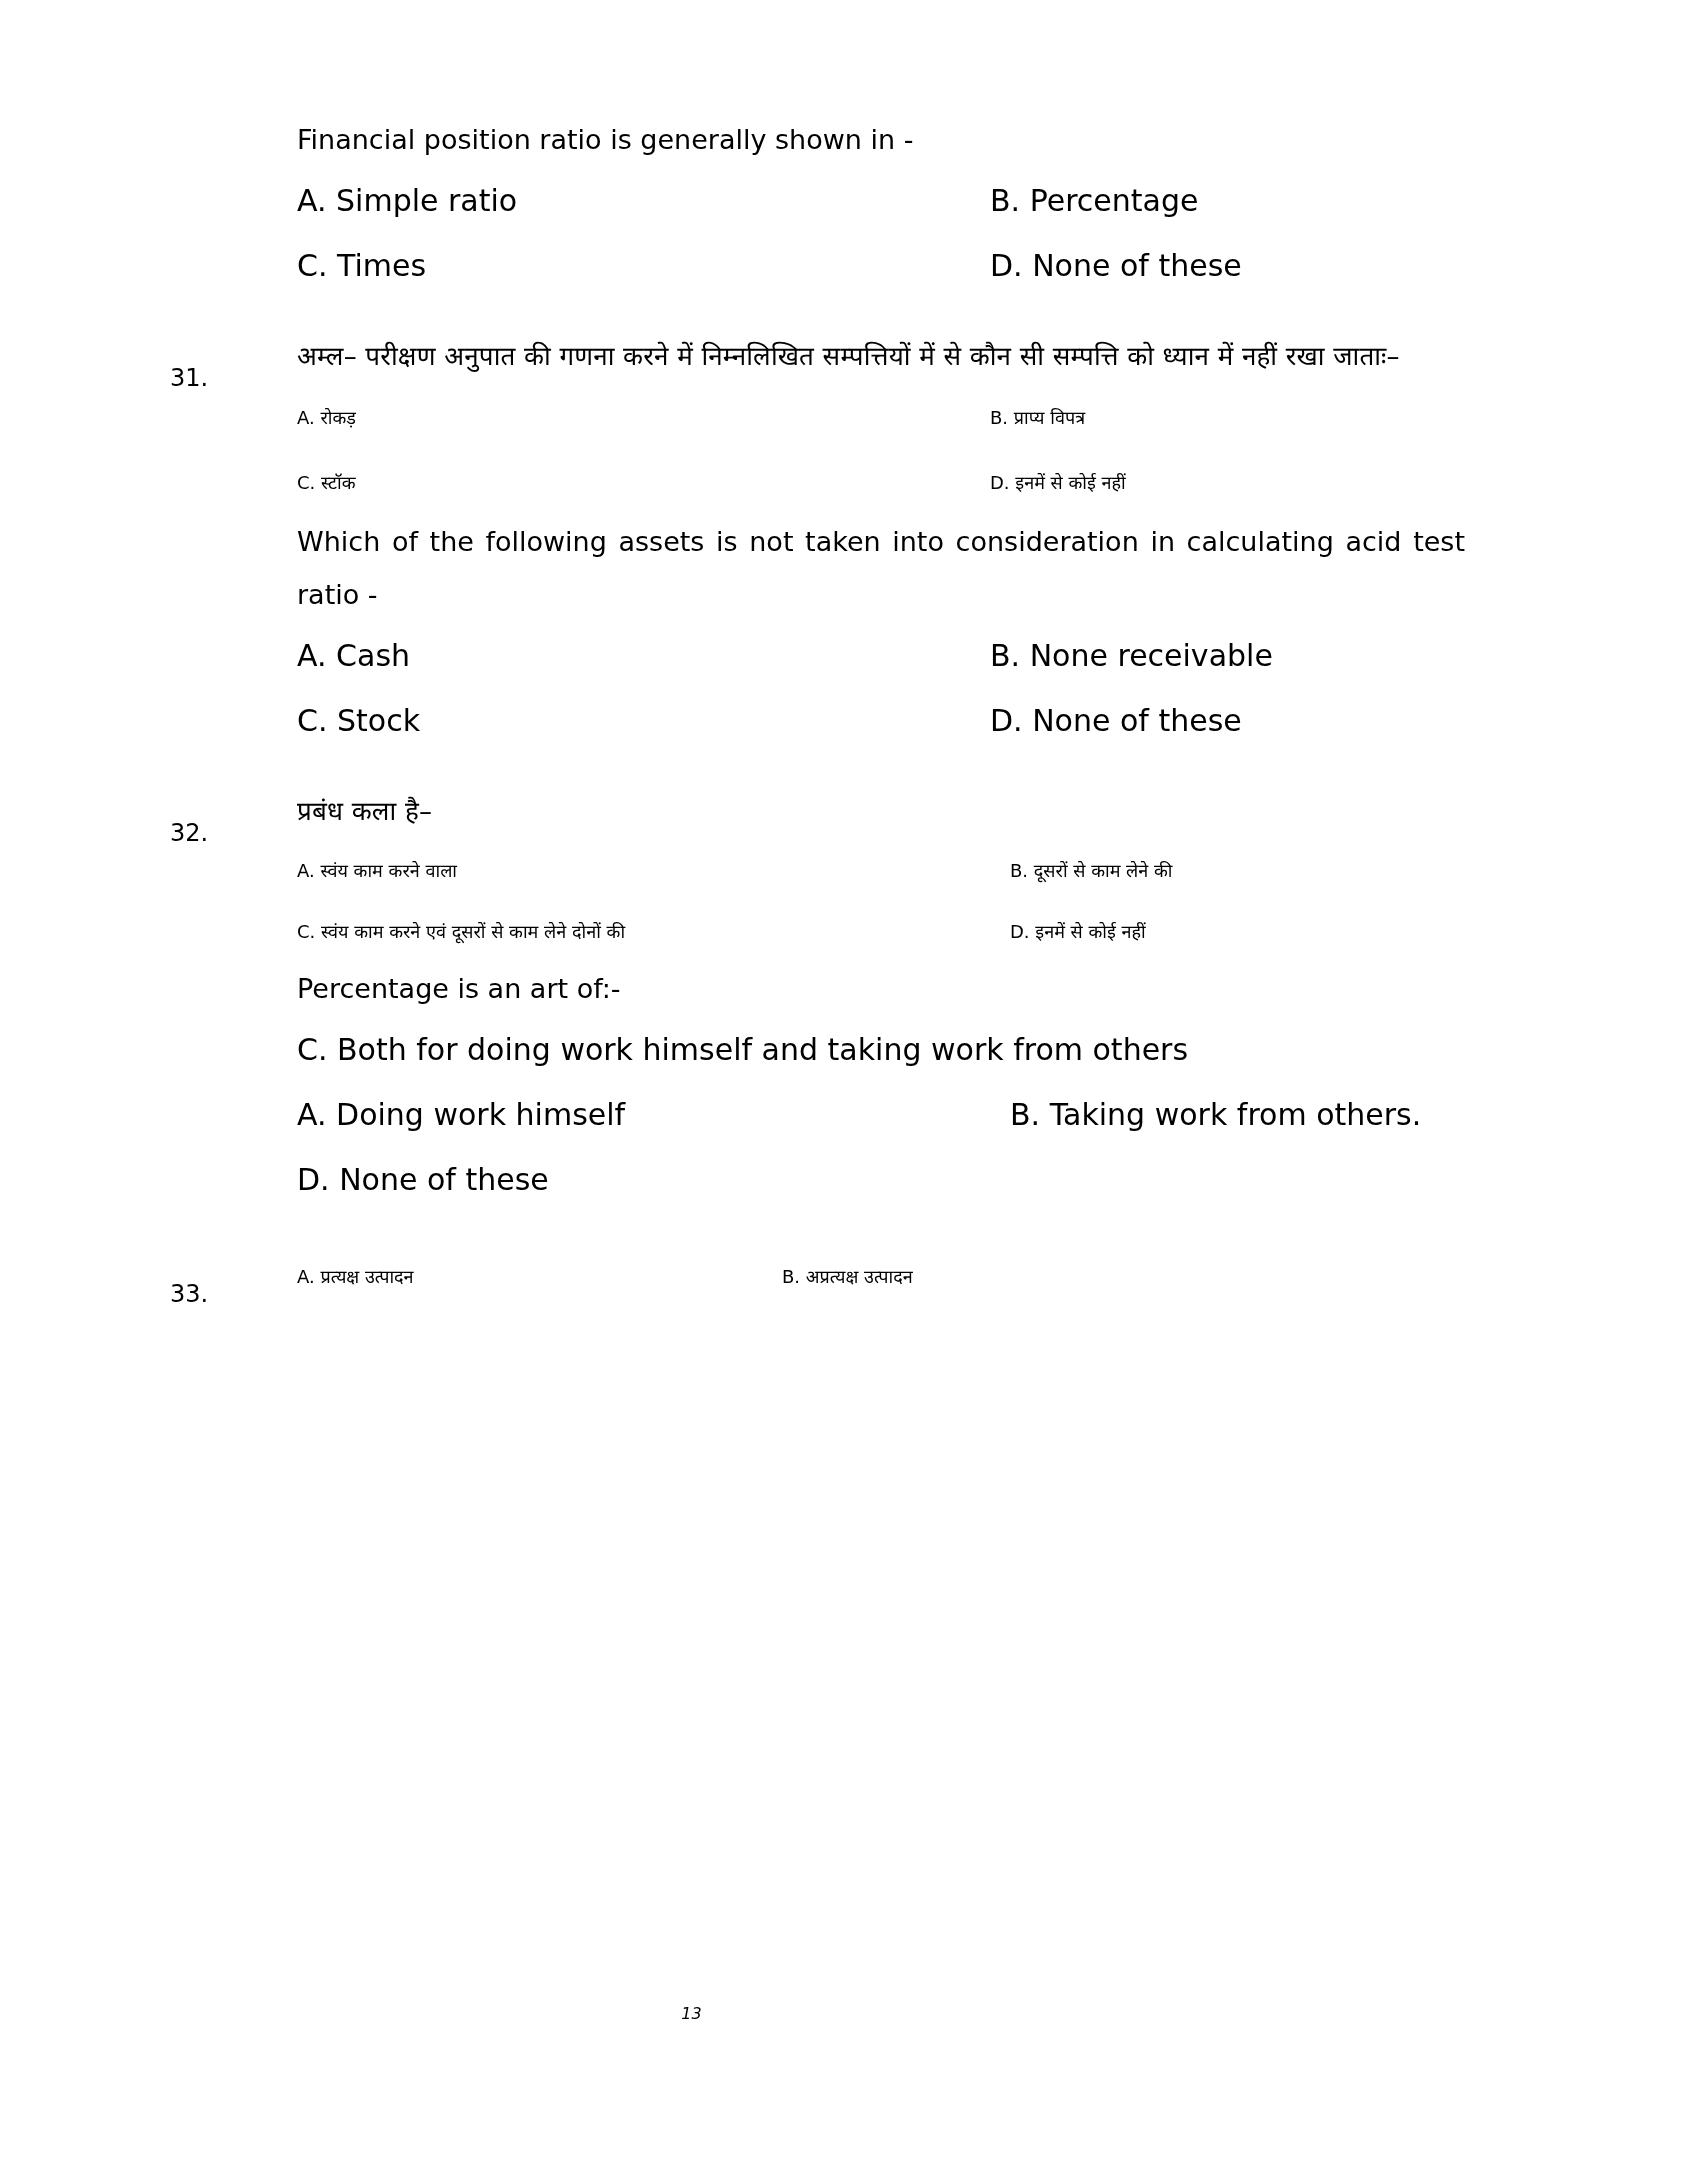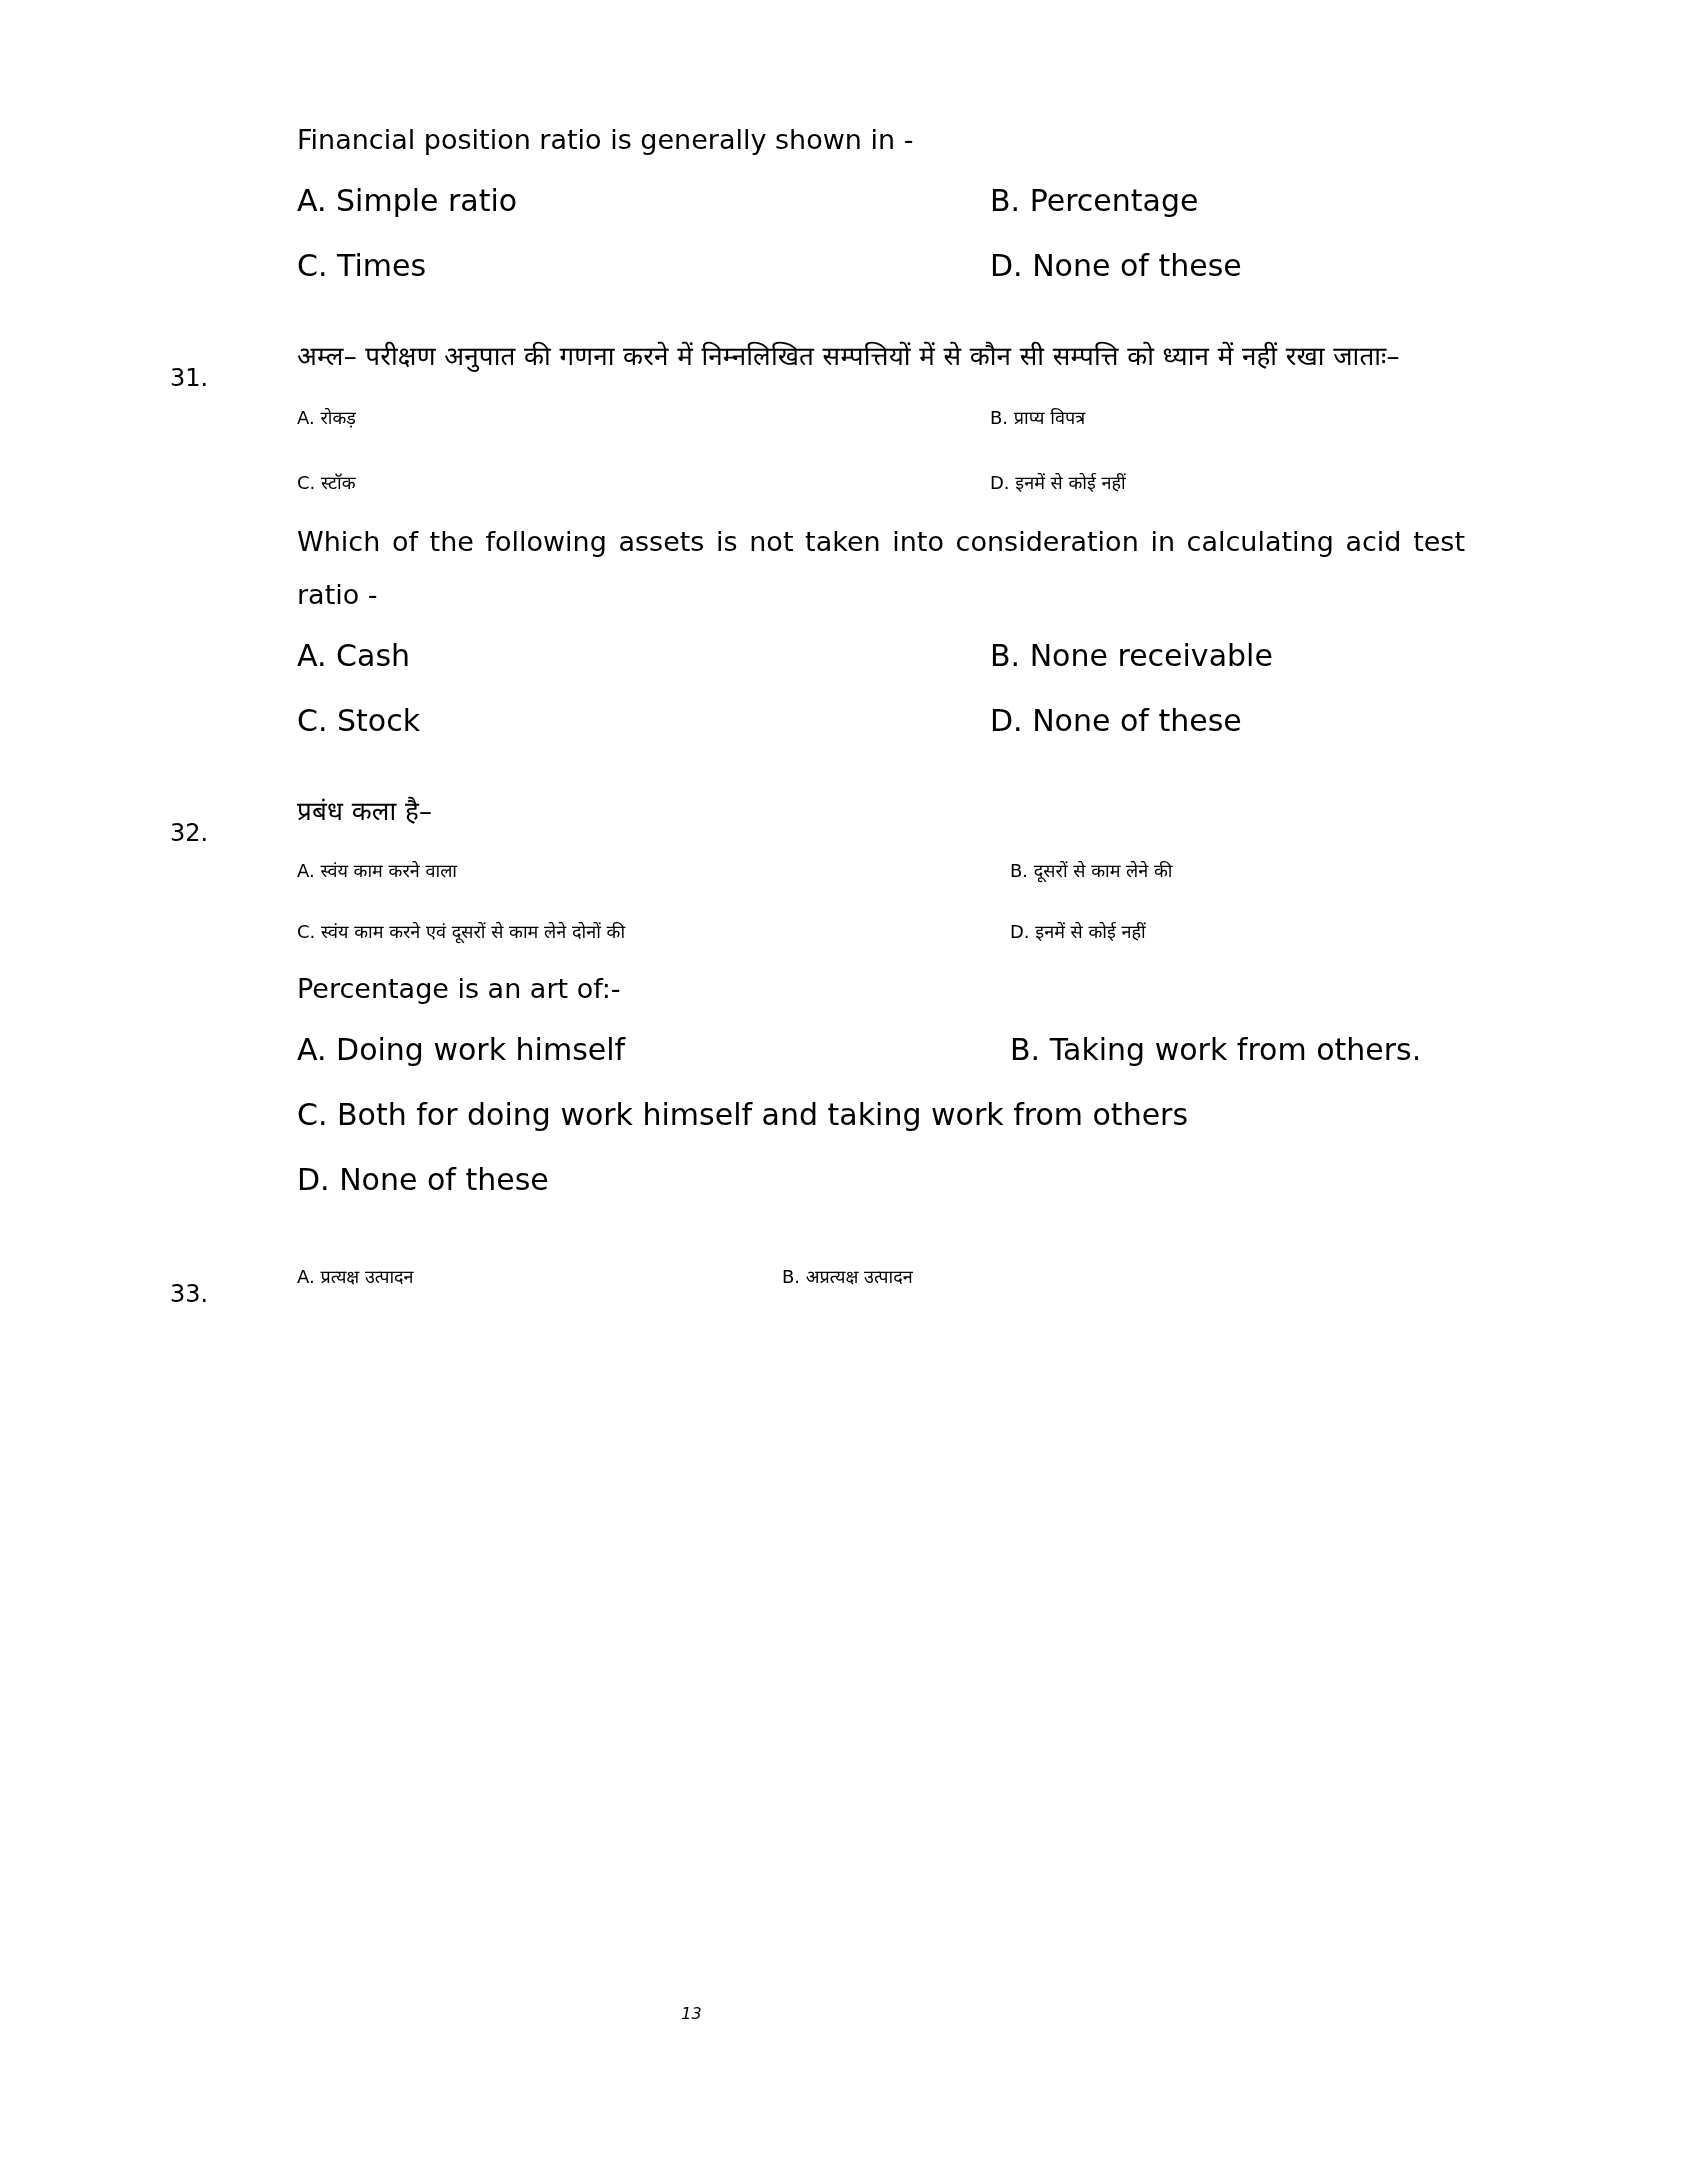--- a/index.html
+++ b/index.html
@@ -172,25 +172,25 @@
           <span class="opt-b-after">B. दूसरों से काम लेने की</span>
         </div>
         <div class="optrow hindi tight">
           <span class="opt-wide">C. स्वंय काम करने एवं दूसरों से काम लेने दोनों की</span>
           <span class="opt-b-after">D. इनमें से कोई नहीं</span>
         </div>
       </div>
       <div class="stem nojustify">Percentage is an art of:-</div>
       <div class="opts">
         <div class="optrow">
+          <span class="opt-wide">C. Both for doing work himself and taking work from others</span>
+        </div>
+        <div class="optrow">
           <span class="opt-a">A. Doing work himself</span>
           <span class="opt-b-after">B. Taking work from others.</span>
-        </div>
-        <div class="optrow">
-          <span class="opt-wide">C. Both for doing work himself and taking work from others</span>
         </div>
         <div class="optrow">
           <span class="opt-wide">D. None of these</span>
         </div>
       </div>
     </div>
 
     <div class="gap-md"></div>
 
     <div class="qblock">

